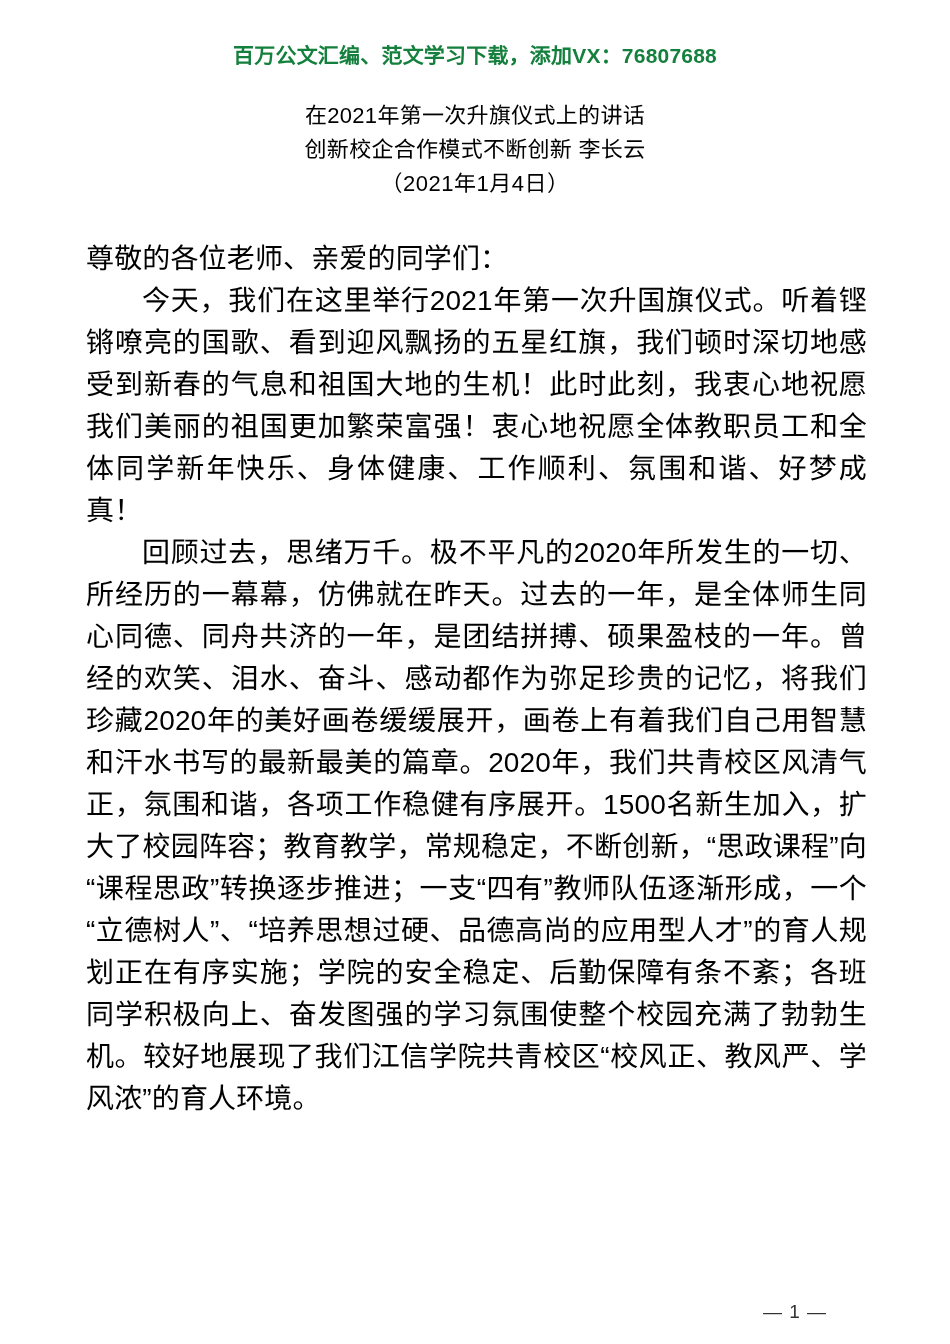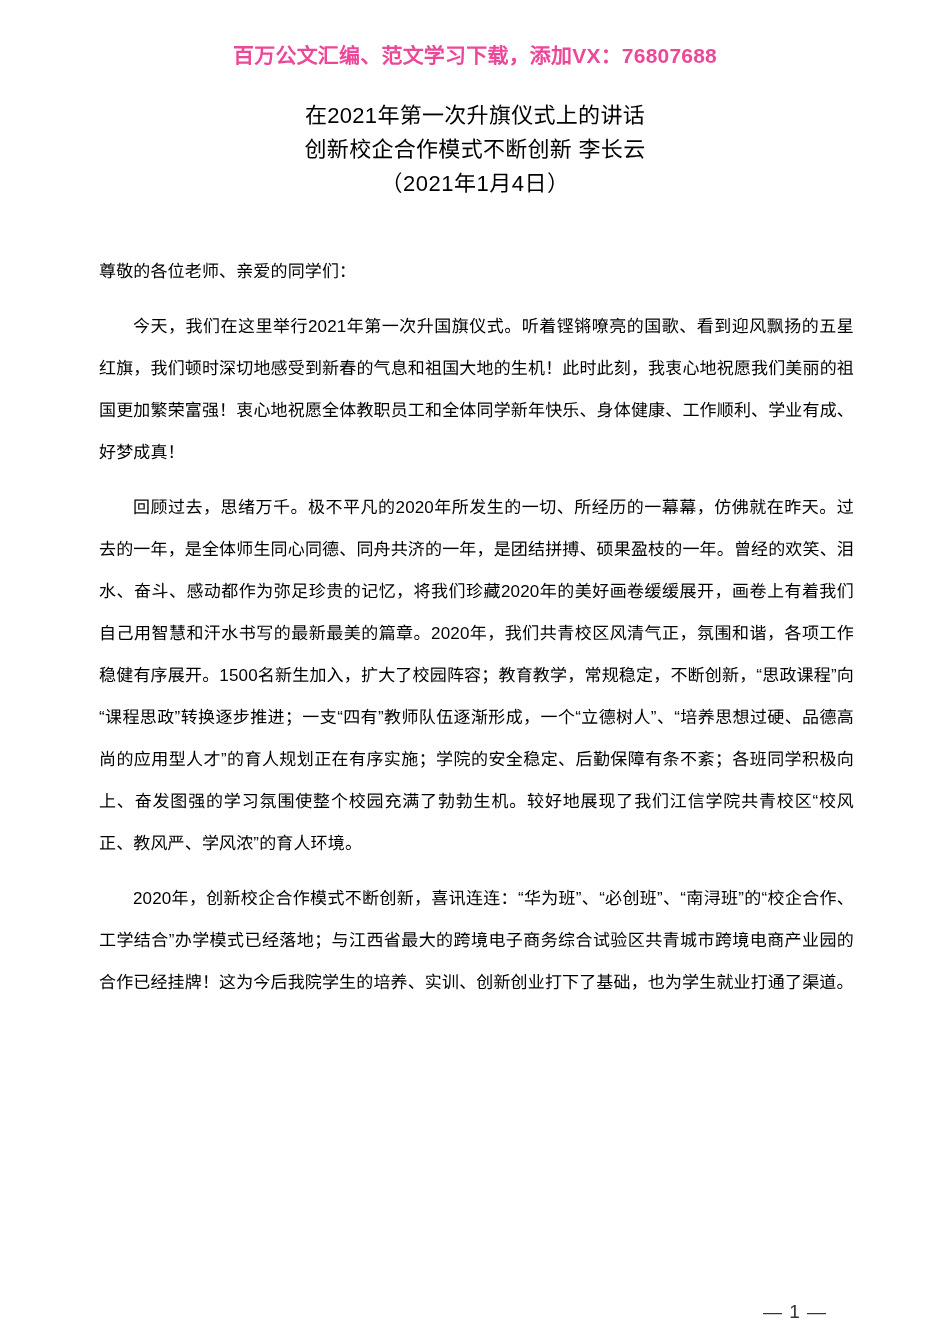--- a/index.html
+++ b/index.html
@@ -62,26 +62,26 @@
 
   
   .body-column {
     position: absolute;
     top: 238px;
     left: 86px;
     width: 781px;
   }
 
   .para {
-    font-size: 17px;
+    font-size: 28px;
     line-height: 42px;
     letter-spacing: 0.15px;
     text-align: justify;
     text-justify: inter-ideograph;
-    margin: 13px;
+    margin: 0;
     word-break: break-all;
     text-align-last: left;
   }
 
   .para.indent {
     text-indent: 2em;
   }
 
   
   .page-footer {
@@ -101,32 +101,31 @@
     color: #333333;
     margin-left: 640px;
     white-space: nowrap;
   }
 </style>
 </head>
 <body>
 
 <div class="page">
 
-  <div class="promo-banner" style="color: #ec4899;">百万公文汇编、范文学习下载，添加VX：76807688</div>
+  <div class="promo-banner" style="color: #15803d;">百万公文汇编、范文学习下载，添加VX：76807688</div>
 
   <div class="title-block">
     <div class="title-line">在2021年第一次升旗仪式上的讲话</div>
     <div class="title-line">创新校企合作模式不断创新  李长云</div>
     <div class="title-line date-line">（2021年1月4日）</div>
   </div>
 
   <div class="body-column">
     <p class="para">尊敬的各位老师、亲爱的同学们：</p>
-    <p class="para indent">今天，我们在这里举行2021年第一次升国旗仪式。听着铿锵嘹亮的国歌、看到迎风飘扬的五星红旗，我们顿时深切地感受到新春的气息和祖国大地的生机！此时此刻，我衷心地祝愿我们美丽的祖国更加繁荣富强！衷心地祝愿全体教职员工和全体同学新年快乐、身体健康、工作顺利、学业有成、好梦成真！</p>
+    <p class="para indent">今天，我们在这里举行2021年第一次升国旗仪式。听着铿锵嘹亮的国歌、看到迎风飘扬的五星红旗，我们顿时深切地感受到新春的气息和祖国大地的生机！此时此刻，我衷心地祝愿我们美丽的祖国更加繁荣富强！衷心地祝愿全体教职员工和全体同学新年快乐、身体健康、工作顺利、氛围和谐、好梦成真！</p>
     <p class="para indent">回顾过去，思绪万千。极不平凡的2020年所发生的一切、所经历的一幕幕，仿佛就在昨天。过去的一年，是全体师生同心同德、同舟共济的一年，是团结拼搏、硕果盈枝的一年。曾经的欢笑、泪水、奋斗、感动都作为弥足珍贵的记忆，将我们珍藏2020年的美好画卷缓缓展开，画卷上有着我们自己用智慧和汗水书写的最新最美的篇章。2020年，我们共青校区风清气正，氛围和谐，各项工作稳健有序展开。1500名新生加入，扩大了校园阵容；教育教学，常规稳定，不断创新，“思政课程”向“课程思政”转换逐步推进；一支“四有”教师队伍逐渐形成，一个“立德树人”、“培养思想过硬、品德高尚的应用型人才”的育人规划正在有序实施；学院的安全稳定、后勤保障有条不紊；各班同学积极向上、奋发图强的学习氛围使整个校园充满了勃勃生机。较好地展现了我们江信学院共青校区“校风正、教风严、学风浓”的育人环境。</p>
-    <p class="para indent">2020年，创新校企合作模式不断创新，喜讯连连：“华为班”、“必创班”、“南浔班”的“校企合作、工学结合”办学模式已经落地；与江西省最大的跨境电子商务综合试验区共青城市跨境电商产业园的合作已经挂牌！这为今后我院学生的培养、实训、创新创业打下了基础，也为学生就业打通了渠道。</p>
   </div>
 
   <div class="page-footer">
     <span class="page-number">— 1 —</span>
   </div>
 
 </div>
 
 </body></html>

